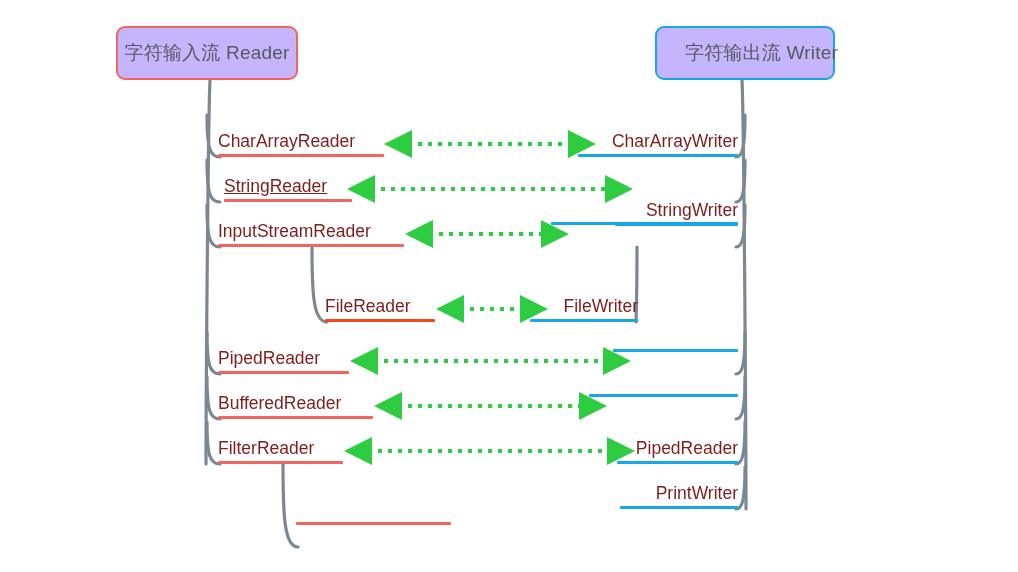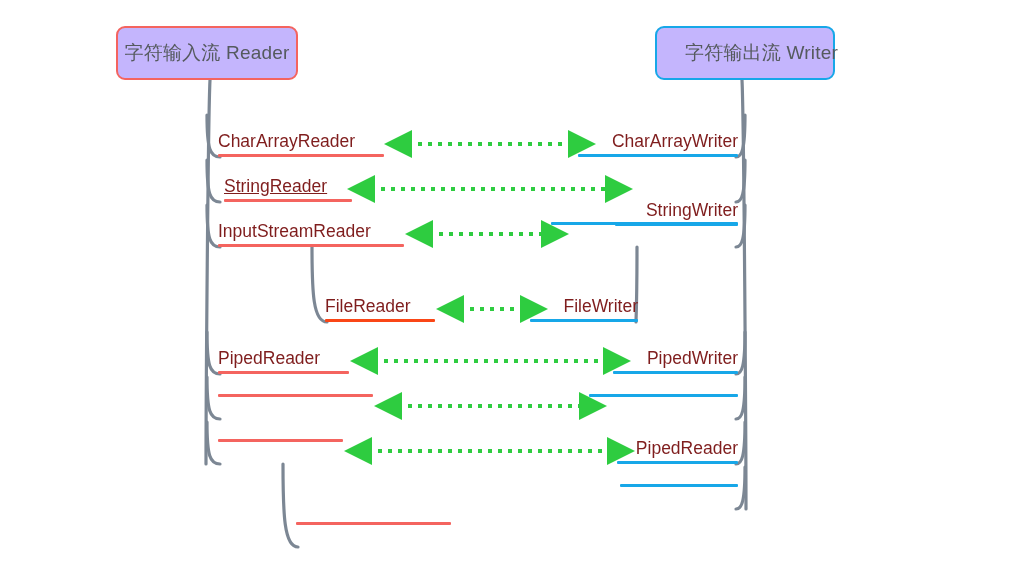--- a/index.html
+++ b/index.html
@@ -142,23 +142,25 @@
       </div>
       <div class="node accent-node" style="left: 325px; top: 295px; width: 110px;">
         <span class="node-label">FileReader</span>
         <span class="node-rule"></span>
       </div>
       <div class="node" style="left: 218px; top: 347px; width: 131px;">
         <span class="node-label">PipedReader</span>
         <span class="node-rule"></span>
       </div>
       <div class="node" style="left: 218px; top: 392px; width: 155px;">
+        <span class="node-label">BufferedReader</span>
         <span class="node-rule"></span>
       </div>
       <div class="node" style="left: 218px; top: 437px; width: 125px;">
+        <span class="node-label">FilterReader</span>
         <span class="node-rule"></span>
       </div>
       <div class="node" style="left: 296px; top: 520px; width: 155px;">
         <span class="node-rule"></span>
       </div>
     </div>
   <div id="writer-nodes">
       <div class="node writer-node" style="left: 578px; top: 130px; width: 160px;">
         <span class="node-label">CharArrayWriter</span>
         <span class="node-rule"></span>
@@ -168,28 +170,28 @@
         <span class="node-rule"></span>
       </div>
       <div class="node writer-node" style="left: 551px; top: 220px; width: 187px;">
         <span class="node-rule"></span>
       </div>
       <div class="node writer-node" style="left: 530px; top: 295px; width: 108px;">
         <span class="node-label">FileWriter</span>
         <span class="node-rule"></span>
       </div>
       <div class="node writer-node" style="left: 613px; top: 347px; width: 125px;">
-        <span class="node-label">PipedWriter</span>
         <span class="node-rule"></span>
       </div>
       <div class="node writer-node" style="left: 589px; top: 392px; width: 149px;">
         <span class="node-rule"></span>
       </div>
       <div class="node writer-node" style="left: 617px; top: 437px; width: 121px;">
         <span class="node-label">PipedReader</span>
         <span class="node-rule"></span>
       </div>
       <div class="node writer-node" style="left: 620px; top: 482px; width: 118px;">
+        <span class="node-label">PrintWriter</span>
         <span class="node-rule"></span>
       </div>
     </div>
 
 </div>
 
 </body></html>

